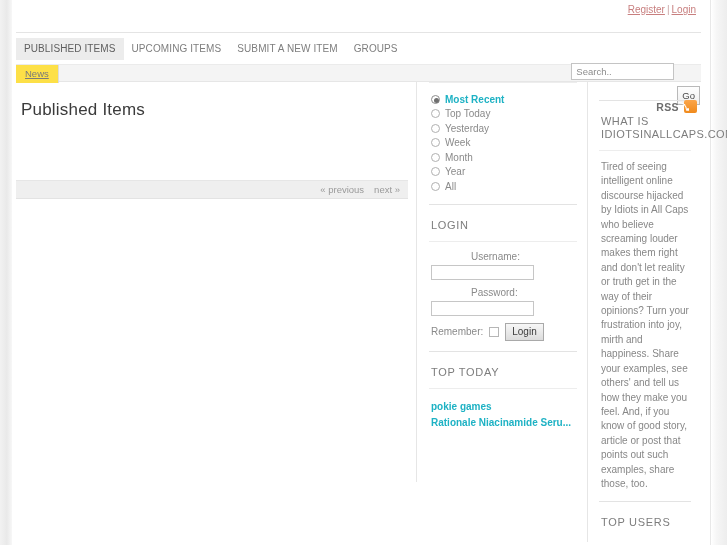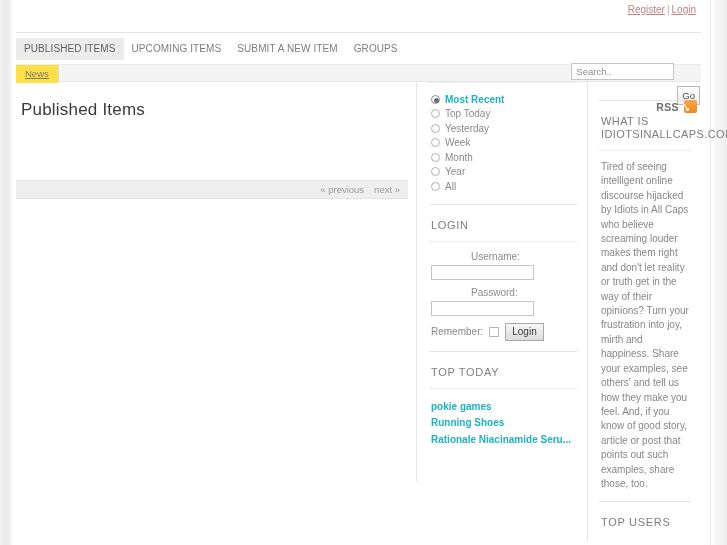--- a/index.html
+++ b/index.html
@@ -518,21 +518,20 @@
               <button class="login-btn">Login</button>
             </div>
           </div>
         </div>
 
         <div class="block">
           <div class="block-head">TOP TODAY</div>
           <div class="block-body">
             <ul class="link-list">
               <li><a href="#">pokie games</a></li>
-              <li><a href="#">Running Shoes</a></li>
               <li><a href="#">Rationale Niacinamide Seru...</a></li>
             </ul>
           </div>
         </div>
 
       </div>
 
       <div class="col-about">
 
         <div class="block">

